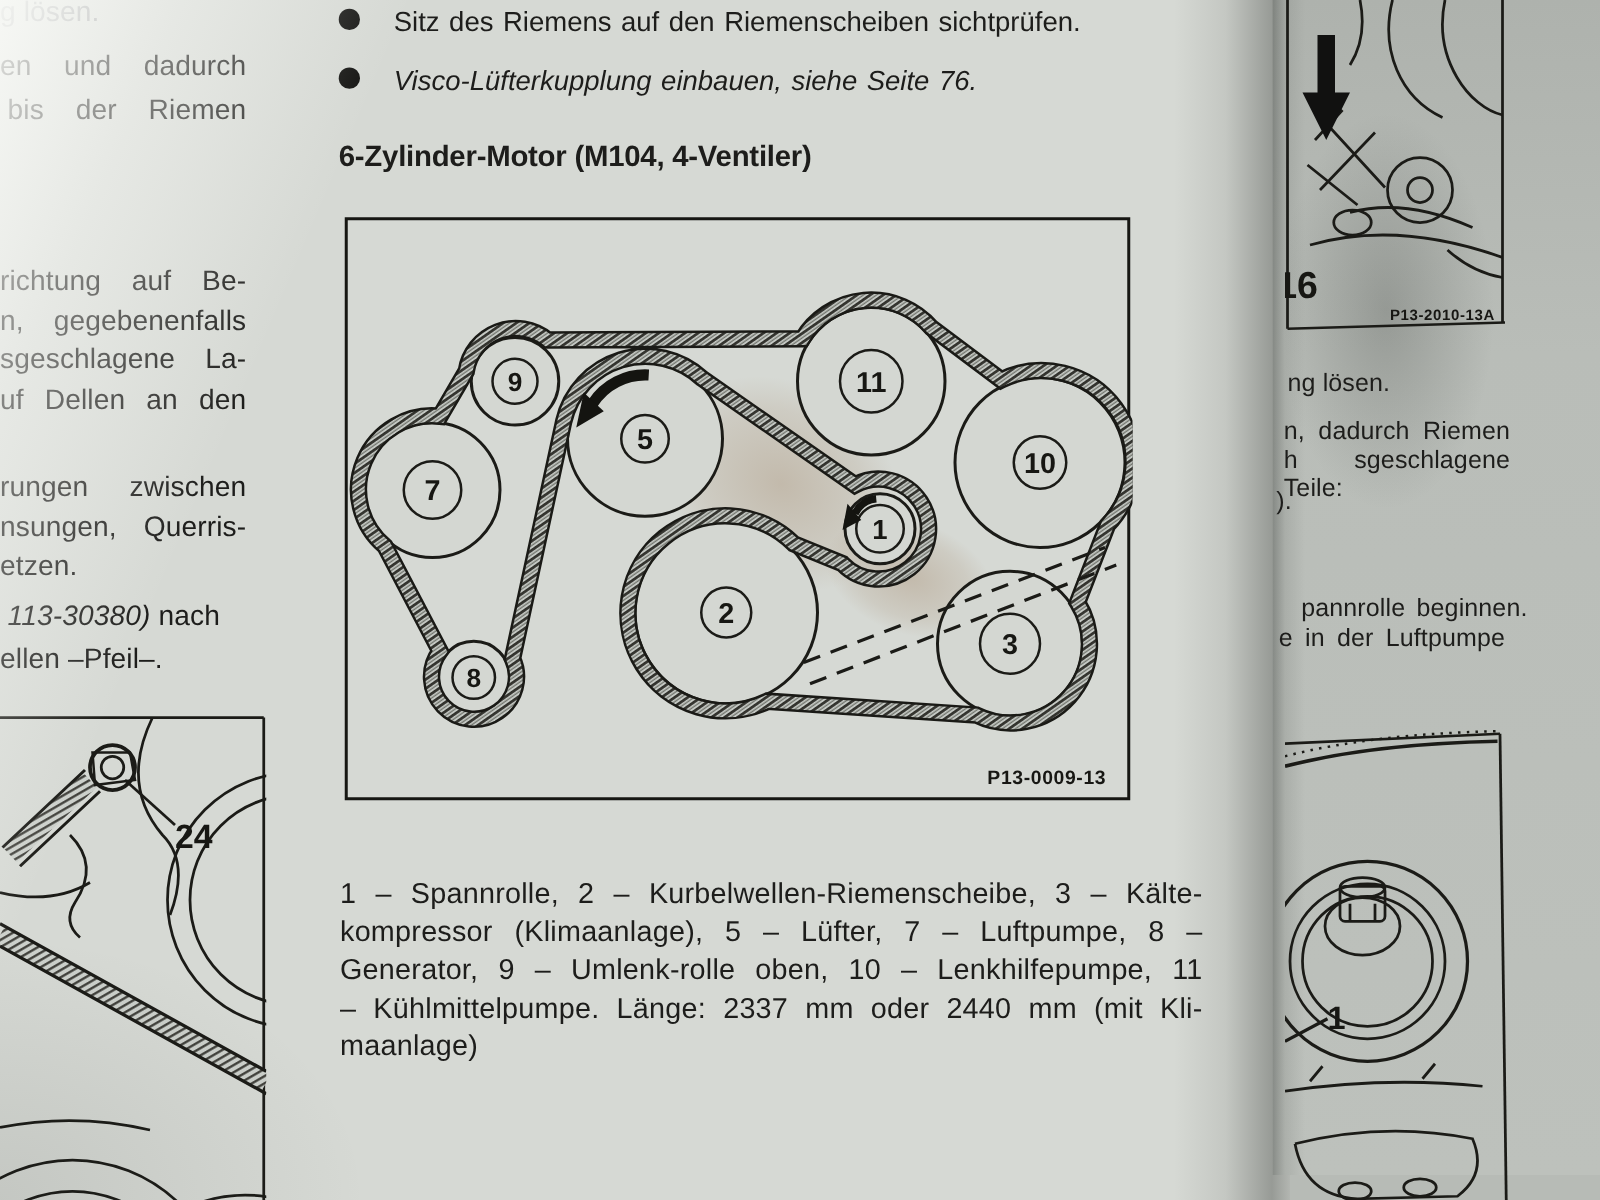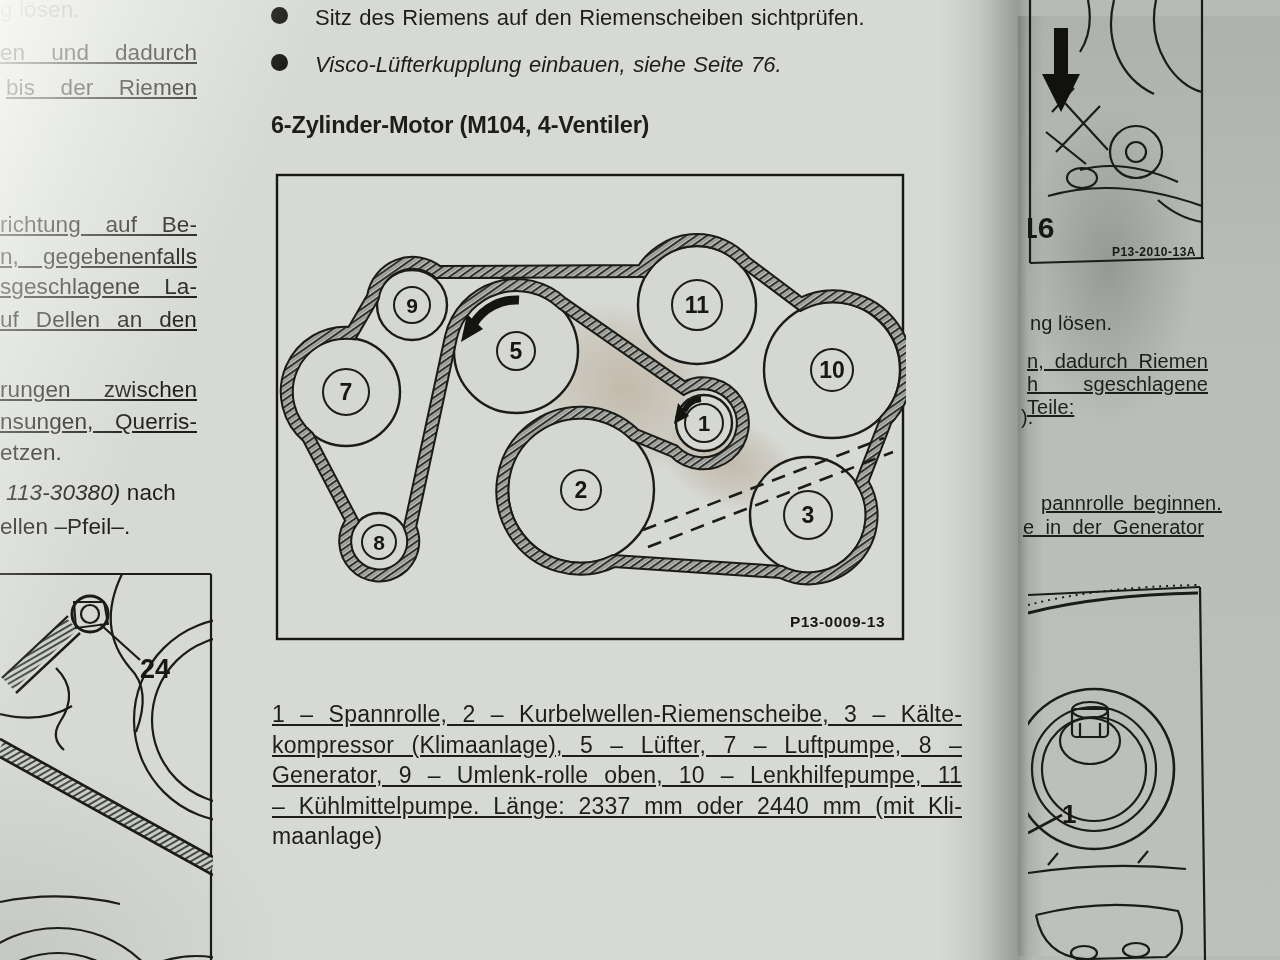--- a/index.html
+++ b/index.html
@@ -8,27 +8,27 @@
   
   .main-page{position:absolute;left:0;top:0;width:1032px;height:960px;background:#d6d9d4;}
   .main-page .sheen{position:absolute;inset:0;pointer-events:none;
      background:
        linear-gradient(113deg, rgba(250,251,248,.9) 0%, rgba(250,251,248,.45) 10%, rgba(250,251,248,0) 23%),
        linear-gradient(90deg, rgba(0,0,0,0) 91%, rgba(40,44,40,.10) 95%, rgba(30,34,30,.34) 98.6%, rgba(20,24,20,.18) 100%),
        radial-gradient(420px 300px at 0% 100%, rgba(40,44,40,.10), rgba(0,0,0,0) 70%);}
   .right-page{position:absolute;left:1018px;top:0;width:262px;height:940px;
      background:
        linear-gradient(90deg, rgba(70,74,70,.45) 0px, rgba(120,124,119,.25) 10px, rgba(0,0,0,0) 26px),
-       linear-gradient(180deg, #aeb2ad 0%, #b9bdb8 30%, #bdc1bc 100%); margin-top: 16px;}
+       linear-gradient(180deg, #aeb2ad 0%, #b9bdb8 30%, #bdc1bc 100%);}
   .right-page .smear{position:absolute;left:10px;top:60px;width:180px;height:420px;pointer-events:none;
      background:radial-gradient(120px 220px at 45% 45%, rgba(60,64,60,.28), rgba(0,0,0,0) 72%);}
 
   
   .tline{position:absolute;white-space:pre;letter-spacing:.1px;}
-  .just{text-align:justify;text-align-last:justify;white-space:normal;text-decoration:underline;}
+  .just{text-align:justify;text-align-last:justify;white-space:normal;}
   .left-col .tline{left:0;width:197px;font-size:22.5px;}
   .faded{color:#96989a;}
   .ital{font-style:italic;}
   .right-col .tline{font-size:20px;width:181px;}
 
   .bullet-dot{position:absolute;width:17px;height:17px;border-radius:50%;background:#121210;}
   .bullet-text{position:absolute;left:315px;font-size:22px;width:620px;word-spacing:1.5px;}
   .heading{position:absolute;left:271px;top:112px;font-size:23.5px;font-weight:bold;letter-spacing:-.2px;}
 
   .caption{position:absolute;left:272px;top:699px;width:690px;font-size:23px;line-height:30.6px;}
@@ -237,21 +237,21 @@
 
   <div class="right-page">
     <div class="smear"></div>
 
     <div class="right-col">
       <div class="tline" style="left:12px;top:296px">ng lösen.</div>
       <div class="tline just" style="left:9px;top:334px">n, dadurch Riemen</div>
       <div class="tline just" style="left:9px;top:357px">h sgeschlagene Teile:</div>
       <div class="tline" style="left:3px;top:390px">).</div>
       <div class="tline just" style="left:23px;top:476px">pannrolle beginnen.</div>
-      <div class="tline just" style="left:5px;top:500px">e in der Generator</div>
+      <div class="tline just" style="left:5px;top:500px">e in der Luftpumpe</div>
     </div>
   </div>
 
   <svg class="figsvg" style="left:1028px;top:0" width="177" height="268" viewBox="0 0 177 268">
     <g stroke="#1b1b17" fill="none" stroke-width="2.2">
       <line x1="2" y1="0" x2="2" y2="263"></line>
       <line x1="2" y1="263" x2="176" y2="258"></line>
       <line x1="174" y1="0" x2="174" y2="258"></line>
       <path d="M 86 0 C 76 40 92 78 126 94"></path>
       <path d="M 128 0 C 118 48 148 86 174 92"></path>

